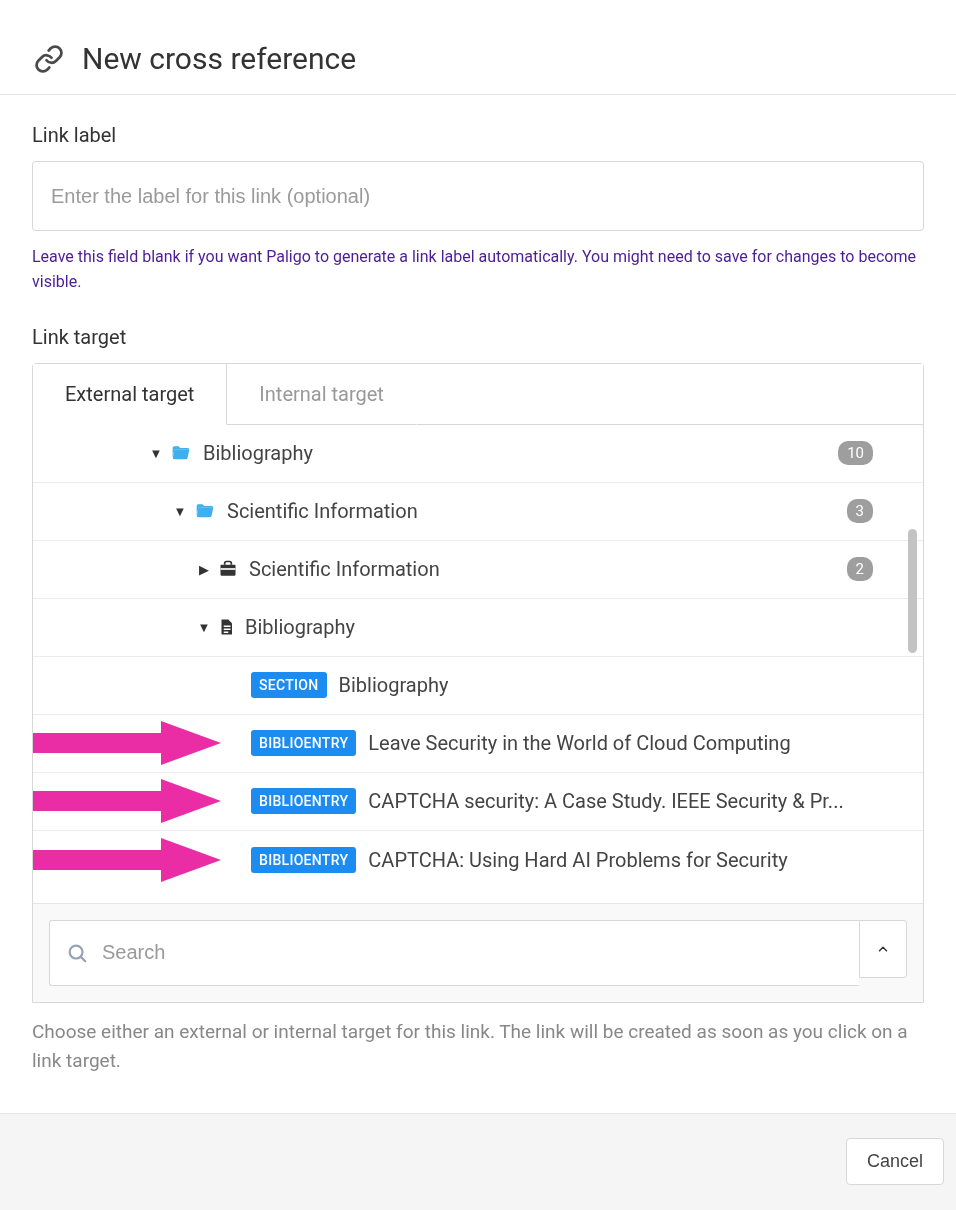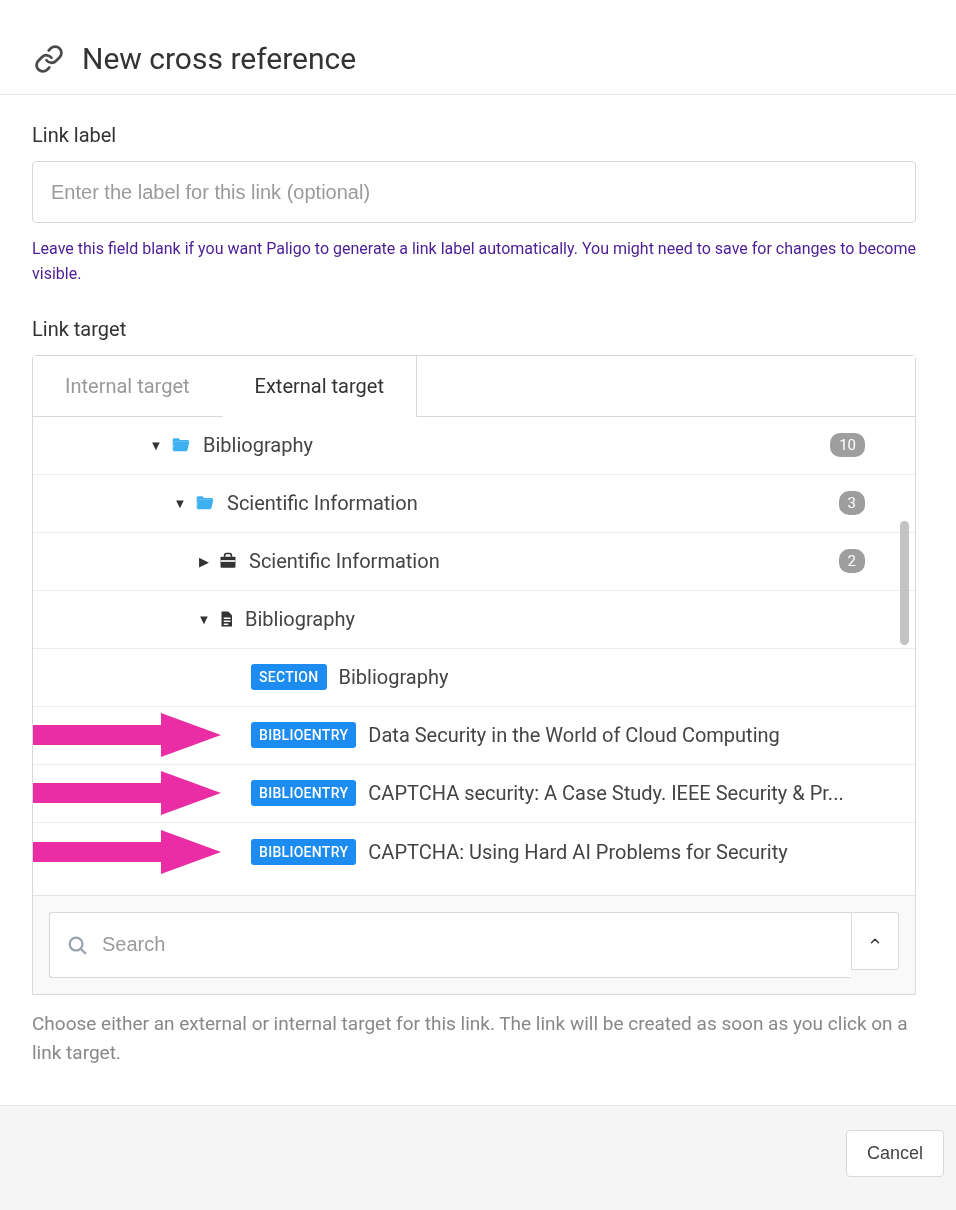--- a/index.html
+++ b/index.html
@@ -23,34 +23,34 @@
 .dialog-header .link-icon {
   margin-right: 18px;
   color: #4a4a4a;
 }
 .dialog-title {
   font-size: 30px;
   font-weight: 400;
   color: #333;
 }
 .dialog-body {
-  padding: 28px 40px 10px 32px;
+  padding: 28px 32px 10px 32px;
 }
 .field-group {
   margin-bottom: 30px;
 }
 .field-label {
   font-size: 20px;
   color: #333;
   margin-bottom: 14px;
   display: block;
 }
 .text-input {
   width: 100%;
-  height: 62px;
+  height: 70px;
   border: 1px solid #d8d8d8;
   border-radius: 4px;
   padding: 0 18px;
   font-size: 20px;
   color: #333;
 }
 .text-input::placeholder { color: #9a9a9a; }
 .help-text {
   font-size: 16px;
   color: #4c1d95;
@@ -254,22 +254,22 @@
       <label class="field-label">Link label</label>
       <input class="text-input" type="text" placeholder="Enter the label for this link (optional)" style="">
       <p class="help-text">Leave this field blank if you want Paligo to generate a link label automatically. You might need to save for changes to become visible.</p>
     </div>
 
     <div class="field-group" style="margin-bottom:0">
       <label class="field-label">Link target</label>
 
       <div class="tabs">
         <div class="tab-strip">
+          <div class="tab active">External target</div>
           <div class="tab">Internal target</div>
-          <div class="tab active">External target</div>
           <div class="tab-strip-filler"></div>
         </div>
 
         <div class="tree-container">
           <div class="tree-scroll" id="tree-scroll">
               <div class="tree-row" style="padding-left: 116px; position: relative;">
                 <span class="arrow">▼</span>
                 <div class="main">
                   <span class="folder-icon">
                     <svg width="24" height="20" viewBox="0 0 24 24" fill="#3eb0ef">
@@ -327,21 +327,21 @@
                   <span class="tag-pill">SECTION</span>
                   <span class="txt">Bibliography</span>
                 </div>
               </div>
               <div class="tree-row" style="padding-left: 218px; position: relative;">
                 <svg class="annotation-arrow" viewBox="0 0 210 44">
                   <path d="M0 12 L140 12 L140 0 L200 22 L140 44 L140 32 L0 32 Z" fill="#ea2da5"></path>
                 </svg>
                 <div class="main">
                   <span class="tag-pill">BIBLIOENTRY</span>
-                  <span class="txt">Data Security in the World of Cloud Computing</span>
+                  <span class="txt">Leave Security in the World of Cloud Computing</span>
                 </div>
               </div>
               <div class="tree-row" style="padding-left: 218px; position: relative;">
                 <svg class="annotation-arrow" viewBox="0 0 210 44">
                   <path d="M0 12 L140 12 L140 0 L200 22 L140 44 L140 32 L0 32 Z" fill="#ea2da5"></path>
                 </svg>
                 <div class="main">
                   <span class="tag-pill">BIBLIOENTRY</span>
                   <span class="txt">CAPTCHA security: A Case Study. IEEE Security &amp; Pr...</span>
                 </div>

